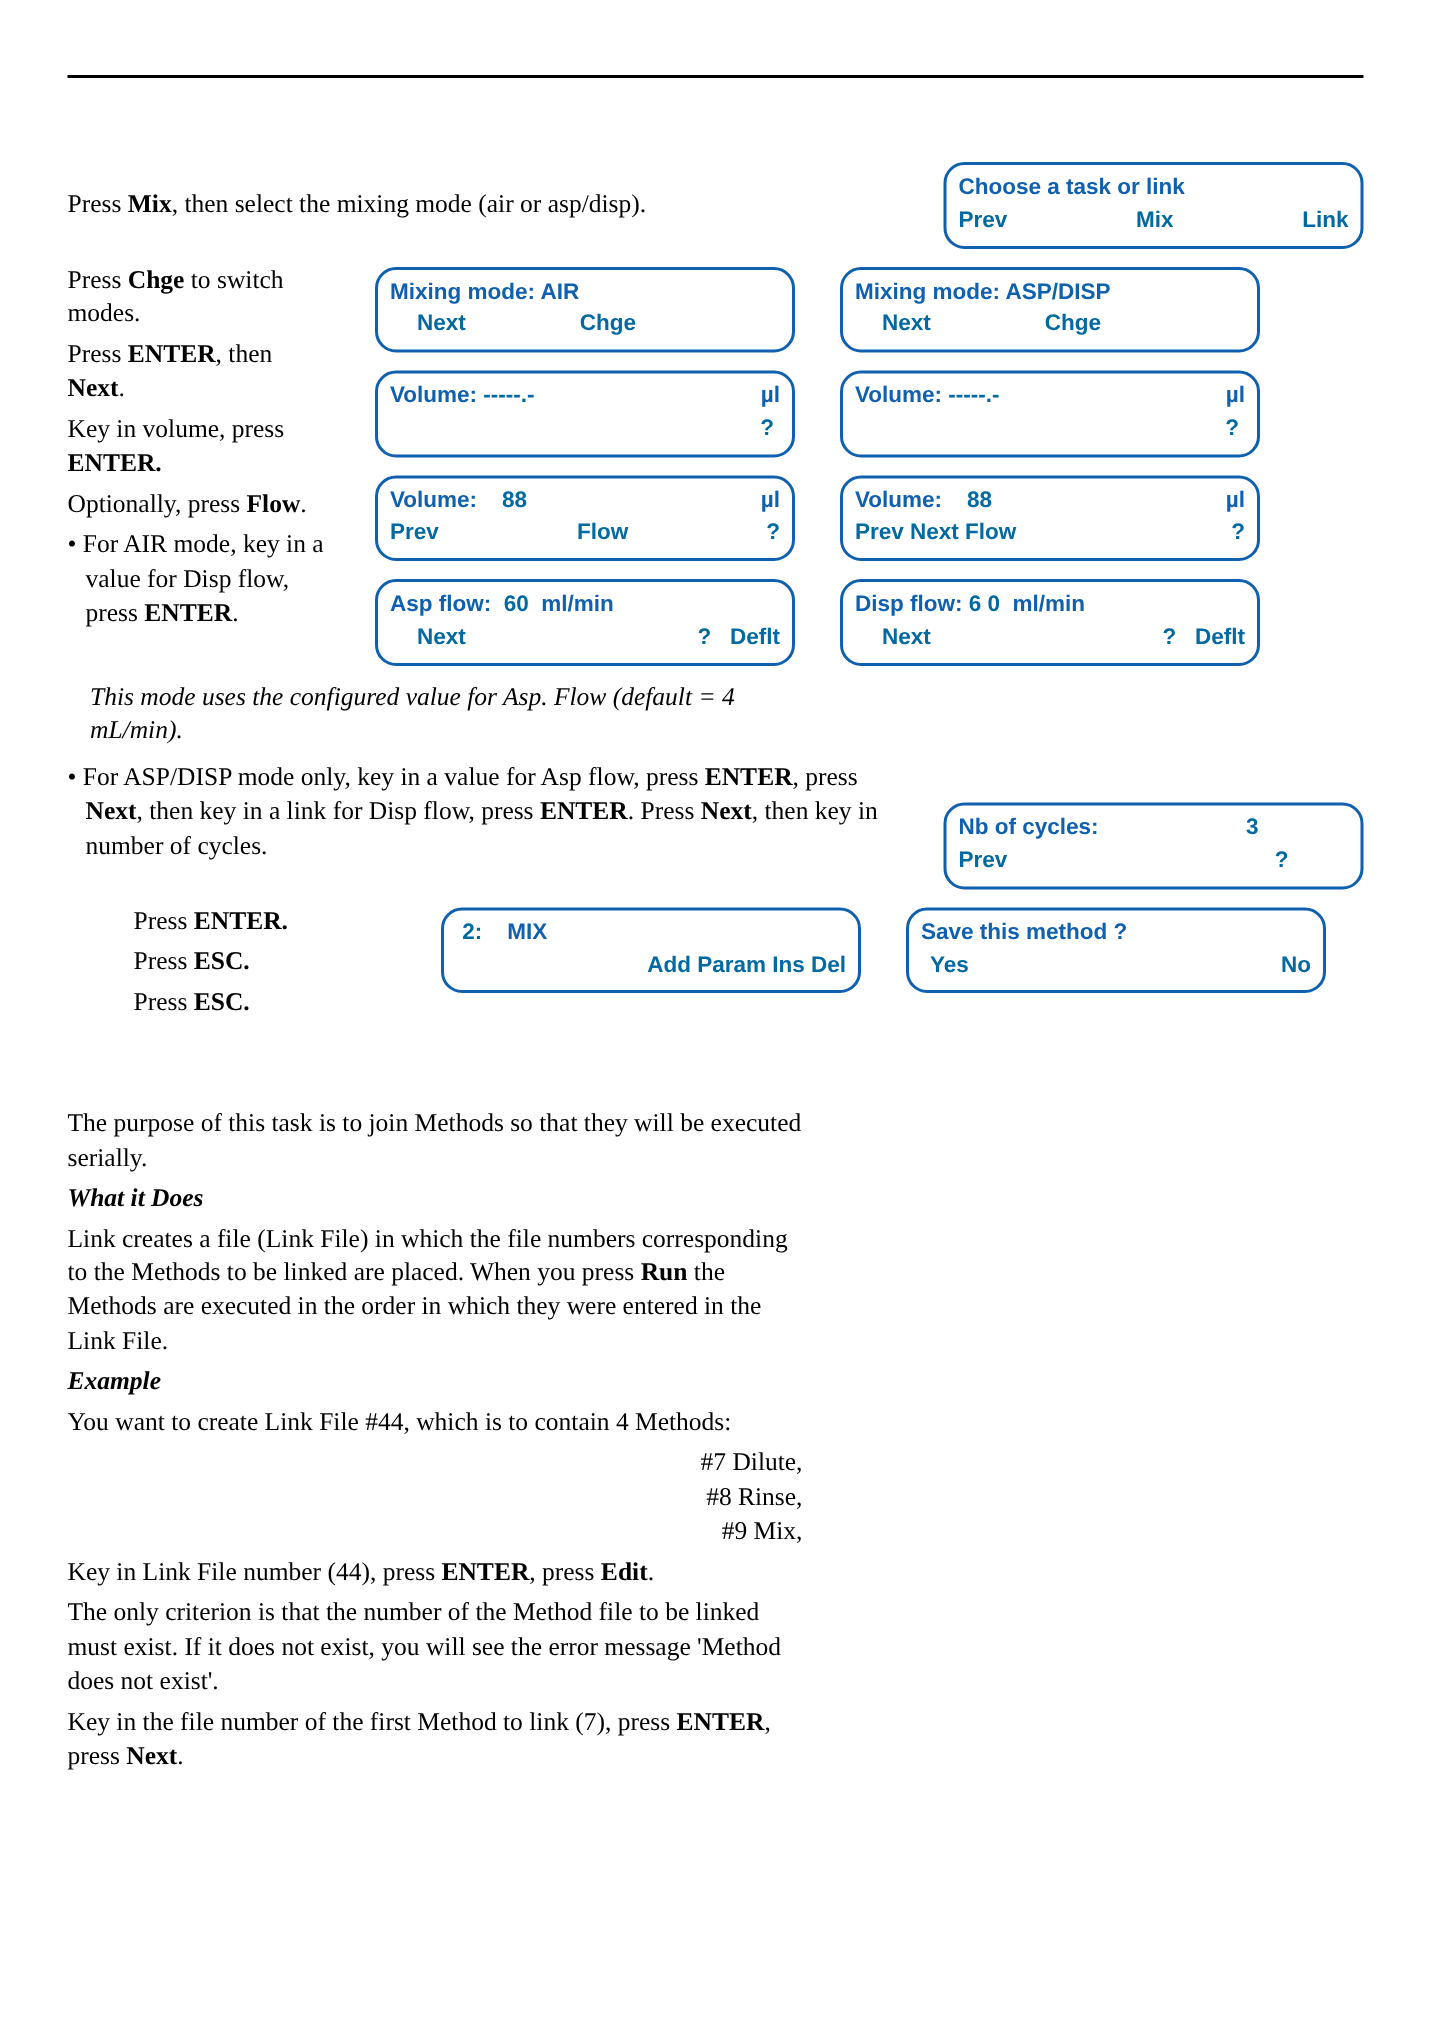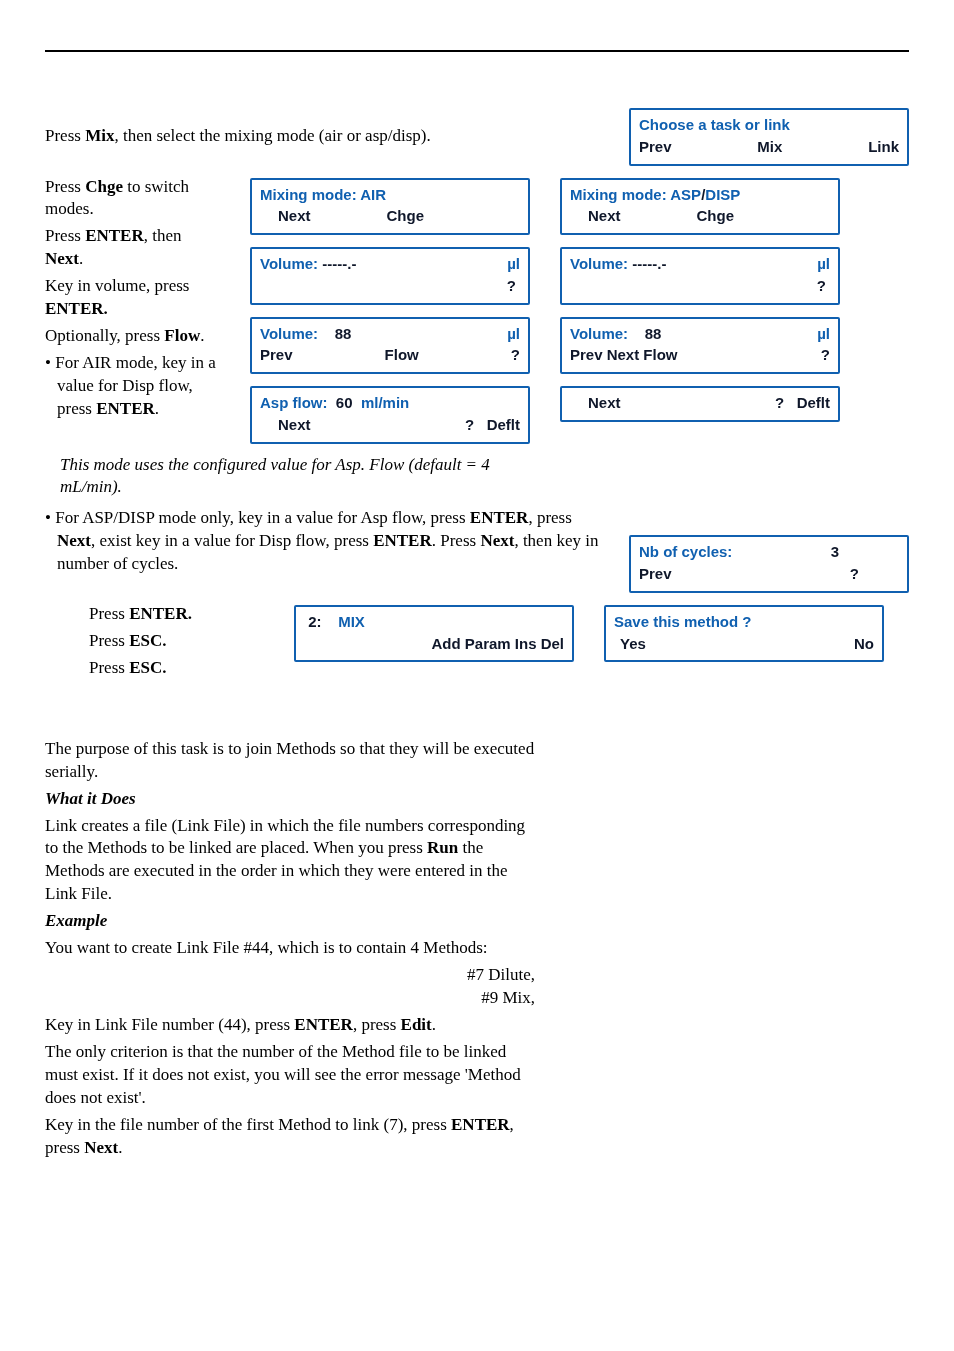--- a/index.html
+++ b/index.html
@@ -17,38 +17,38 @@
     border: none;
     border-top: 2px solid #000;
     margin: 0 0 50px 0;
   }
   p { margin: 4px 0; }
   b, .bold { font-weight: bold; }
   .ital { font-style: italic; font-weight: bold; }
 
   .lcd {
     border: 2px solid #1060b0;
-    border-radius: 2px;
+    border-radius: 14px;
     font-family: Verdana, Arial, sans-serif;
     font-size: 15px;
     font-weight: bold;
     color: #1060b0;
     padding: 4px 8px 6px 8px;
     margin: 6px 0;
     line-height: 1.45;
     background: #fff;
     box-sizing: border-box;
   }
   .lcd .row {
     display: flex;
     justify-content: space-between;
     white-space: nowrap;
   }
   .lcd .rowpart { white-space: pre; }
-  .lcd .red { color: #0f172a; }
+  .lcd .red { color: #0369a1; }
   .lcd-wide { width: 280px; }
   .lcd-group { display:flex; flex-direction:column; }
 
   .bullet {
     padding-left: 12px;
     text-indent: -12px;
     margin: 4px 0;
   }
   .indent {
     padding-left: 42px;
@@ -163,32 +163,35 @@
         <span class="rowpart"><span>Volume:</span>    <span class="red">88</span></span>
         <span class="rowpart">µl</span>
       </div>
       <div class="row">
         <span class="rowpart red">Prev Next Flow</span>
         <span class="rowpart red">?</span>
       </div>
     </div>
     <div class="lcd lcd-wide">
       <div class="row">
+        <span class="rowpart"><span>Disp flow:</span> <span class="red">6 0</span>  <span>ml/min</span></span>
+      </div>
+      <div class="row">
         <span class="rowpart red" style="padding-left:18px;">Next</span>
         <span class="rowpart"><span class="red">?</span>   <span class="red">Deflt</span></span>
       </div>
     </div>
   </div>
 </div>
 
 <p style="padding-left:15px; width:460px;font-style:italic;">This mode uses the configured value for Asp. Flow (default = 4 mL/min).</p>
 
 <div style="display:flex; gap:30px; align-items:flex-start;">
   <p class="bullet" style="flex:1;">
-    <span>• For ASP/DISP mode only, key in a value for Asp flow, press </span><b>ENTER</b><span>, press </span><b>Next</b><span>, exist key in a value for Disp flow, press </span><b>ENTER</b><span>. Press </span><b>Next</b><span>, then key in number of cycles.</span>
+    <span>• For ASP/DISP mode only, key in a value for Asp flow, press </span><b>ENTER</b><span>, press </span><b>Next</b><span>, then key in a link for Disp flow, press </span><b>ENTER</b><span>. Press </span><b>Next</b><span>, then key in number of cycles.</span>
   </p>
   <div style="width:280px; padding-top:26px;">
     <div class="lcd lcd-wide">
       <div class="row">
         <span class="rowpart">Nb of cycles:</span>
         <span class="rowpart red" style="padding-right:60px;">3</span>
       </div>
       <div class="row">
         <span class="rowpart red">Prev</span>
         <span class="rowpart red" style="padding-right:40px;">?</span>
@@ -229,17 +232,18 @@
 
 <div class="section-spacer"></div>
 
 <div style="width:490px;">
   <p>The purpose of this task is to join Methods so that they will be executed serially.</p>
   <p class="ital">What it Does</p>
   <p><span>Link creates a file (Link File) in which the file numbers corresponding to the Methods to be linked are placed. When you press </span><b>Run</b><span> the Methods are executed in the order in which they were entered in the Link File.</span></p>
   <p class="ital">Example</p>
   <p>You want to create Link File #44, which is to contain 4 Methods:</p>
   <p class="indent">#7 Dilute,</p>
+  <p class="indent">#8 Rinse,</p>
   <p class="indent">#9 Mix,</p>
   <p><span>Key in Link File number (44), press </span><b>ENTER</b><span>, press </span><b>Edit</b><span>.</span></p>
   <p>The only criterion is that the number of the Method file to be linked must exist. If it does not exist, you will see the error message 'Method does not exist'.</p>
   <p><span>Key in the file number of the first Method to link (7), press </span><b>ENTER</b><span>, press </span><b>Next</b><span>.</span></p>
 </div>
 
 </body></html>

